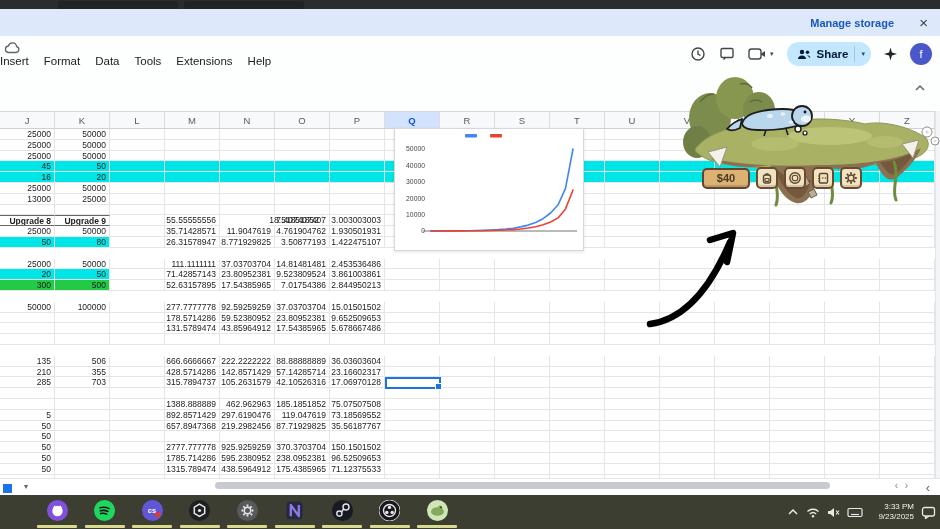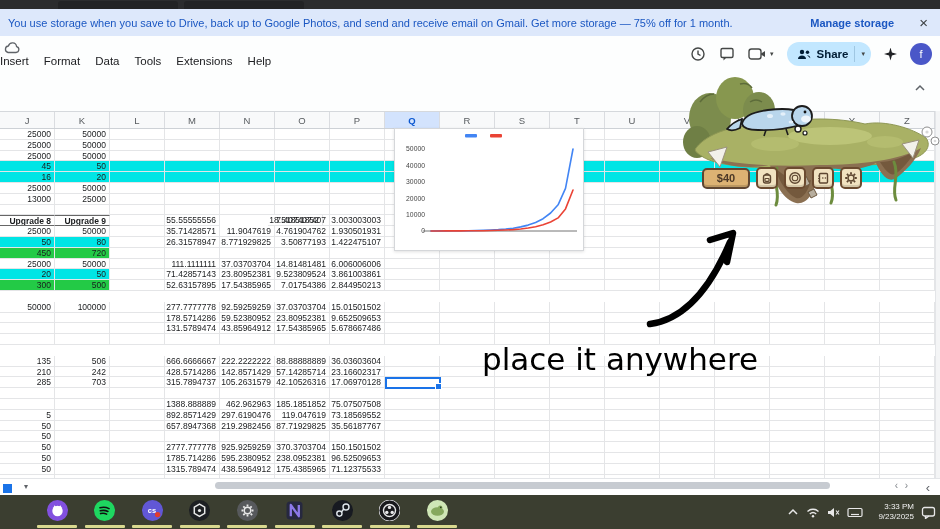--- a/index.html
+++ b/index.html
@@ -83,21 +83,20 @@
 <body>
 
 <div id="screen">
 
   <div id="topstrip">
     <div class="tab" style="left:58px;width:120px;"></div>
     <div class="tab" style="left:184px;width:120px;"></div>
   </div>
 
   <div id="banner">
-    <span class="txt">You use storage when you save to Drive, back up to Google Photos, and send and receive email on Gmail. Get more storage — 75% off for 1 month.</span>
     <span class="action">Manage storage</span>
     <span class="close">×</span>
   </div>
 
   <div id="chrome">
     <span id="cloud">
       <svg width="16" height="12" viewBox="0 0 16 12">
           <path d="M4 10.5h8a3 3 0 0 0 .6-5.9A4.2 4.2 0 0 0 4.4 4 3.3 3.3 0 0 0 4 10.5Z" fill="none" stroke="#5f6368" stroke-width="1.3"></path>
         </svg>
     </span>
@@ -495,47 +494,28 @@
         <span class="gcell" style="left: 440px;"></span>
         <span class="gcell" style="left: 495px;"></span>
         <span class="gcell" style="left: 550px;"></span>
         <span class="gcell" style="left: 605px;"></span>
         <span class="gcell" style="left: 660px;"></span>
         <span class="gcell" style="left: 715px;"></span>
         <span class="gcell" style="left: 770px;"></span>
         <span class="gcell" style="left: 825px;"></span>
         <span class="gcell" style="left: 880px;"></span>
       </div>
-      <div class="grow" style="top: 118.8px;">
-        <span class="gcell green" style="left: 0px;">450</span>
-        <span class="gcell green" style="left: 55px;">720</span>
-        <span class="gcell" style="left: 110px;"></span>
-        <span class="gcell" style="left: 165px;"></span>
-        <span class="gcell" style="left: 220px;"></span>
-        <span class="gcell" style="left: 275px;"></span>
-        <span class="gcell" style="left: 330px;"></span>
-        <span class="gcell" style="left: 385px;"></span>
-        <span class="gcell" style="left: 440px;"></span>
-        <span class="gcell" style="left: 495px;"></span>
-        <span class="gcell" style="left: 550px;"></span>
-        <span class="gcell" style="left: 605px;"></span>
-        <span class="gcell" style="left: 660px;"></span>
-        <span class="gcell" style="left: 715px;"></span>
-        <span class="gcell" style="left: 770px;"></span>
-        <span class="gcell" style="left: 825px;"></span>
-        <span class="gcell" style="left: 880px;"></span>
-      </div>
       <div class="grow" style="top: 129.6px;">
         <span class="gcell" style="left: 0px;">25000</span>
         <span class="gcell" style="left: 55px;">50000</span>
         <span class="gcell" style="left: 110px;"></span>
         <span class="gcell" style="left: 165px;">111.1111111</span>
         <span class="gcell" style="left: 220px;">37.03703704</span>
         <span class="gcell" style="left: 275px;">14.81481481</span>
-        <span class="gcell" style="left: 330px;">6.006006006</span>
+        <span class="gcell" style="left: 330px;">2.453536486</span>
         <span class="gcell" style="left: 385px;"></span>
         <span class="gcell" style="left: 440px;"></span>
         <span class="gcell" style="left: 495px;"></span>
         <span class="gcell" style="left: 550px;"></span>
         <span class="gcell" style="left: 605px;"></span>
         <span class="gcell" style="left: 660px;"></span>
         <span class="gcell" style="left: 715px;"></span>
         <span class="gcell" style="left: 770px;"></span>
         <span class="gcell" style="left: 825px;"></span>
         <span class="gcell" style="left: 880px;"></span>
@@ -668,21 +648,21 @@
         <span class="gcell" style="left: 550px;"></span>
         <span class="gcell" style="left: 605px;"></span>
         <span class="gcell" style="left: 660px;"></span>
         <span class="gcell" style="left: 715px;"></span>
         <span class="gcell" style="left: 770px;"></span>
         <span class="gcell" style="left: 825px;"></span>
         <span class="gcell" style="left: 880px;"></span>
       </div>
       <div class="grow" style="top: 237.6px;">
         <span class="gcell" style="left: 0px;">210</span>
-        <span class="gcell" style="left: 55px;">242</span>
+        <span class="gcell" style="left: 55px;">355</span>
         <span class="gcell" style="left: 110px;"></span>
         <span class="gcell" style="left: 165px;">428.5714286</span>
         <span class="gcell" style="left: 220px;">142.8571429</span>
         <span class="gcell" style="left: 275px;">57.14285714</span>
         <span class="gcell" style="left: 330px;">23.16602317</span>
         <span class="gcell" style="left: 385px;"></span>
         <span class="gcell" style="left: 440px;"></span>
         <span class="gcell" style="left: 495px;"></span>
         <span class="gcell" style="left: 550px;"></span>
         <span class="gcell" style="left: 605px;"></span>
@@ -897,21 +877,20 @@
         <text x="30" y="71.6" font-size="6.8" fill="#444" text-anchor="end" font-family="Liberation Sans,sans-serif">20000</text>
         <text x="30" y="55.2" font-size="6.8" fill="#444" text-anchor="end" font-family="Liberation Sans,sans-serif">30000</text>
         <text x="30" y="38.79999999999999" font-size="6.8" fill="#444" text-anchor="end" font-family="Liberation Sans,sans-serif">40000</text>
         <text x="30" y="22.4" font-size="6.8" fill="#444" text-anchor="end" font-family="Liberation Sans,sans-serif">50000</text>
         <line x1="28" y1="102" x2="182" y2="102" stroke="#757575" stroke-width="1"></line>
         <polyline points="36.0,102.0 43.5,101.9 50.9,101.9 58.4,101.8 65.9,101.8 73.4,101.7 80.8,101.5 88.3,101.3 95.8,101.0 103.3,100.6 110.7,100.0 118.2,99.2 125.7,97.9 133.2,96.1 140.6,93.5 148.1,89.7 155.6,84.0 163.1,75.8 170.5,59.4 178.0,20.0" fill="none" stroke="#4285f4" stroke-width="1.6" stroke-linejoin="round" stroke-linecap="round"></polyline>
         <polyline points="36.0,102.0 43.5,102.0 50.9,101.9 58.4,101.9 65.9,101.9 73.4,101.8 80.8,101.8 88.3,101.7 95.8,101.5 103.3,101.3 110.7,101.0 118.2,100.6 125.7,100.0 133.2,99.0 140.6,97.7 148.1,95.8 155.6,93.0 163.1,88.9 170.5,79.9 178.0,61.0" fill="none" stroke="#ea4335" stroke-width="1.6" stroke-linejoin="round" stroke-linecap="round"></polyline>
       </svg>
   </div>
 
-  <div id="annot">place it anywhere</div>
   <svg id="arrow" width="130" height="125" viewBox="0 0 130 125">
     <path d="M20 106 C50 102 78 76 100 24" fill="none" stroke="#000" stroke-width="6.5" stroke-linecap="round"></path>
     <path d="M80 22 L103 15 L97 44" fill="none" stroke="#000" stroke-width="6.5" stroke-linecap="round" stroke-linejoin="round"></path>
   </svg>
 
   <svg id="island" width="260" height="135" viewBox="0 0 260 135">
     <ellipse cx="30" cy="46" rx="21" ry="25" fill="#7c8c4d"></ellipse>
     <ellipse cx="55" cy="26" rx="19" ry="21" fill="#87974f"></ellipse>
     <ellipse cx="79" cy="38" rx="16" ry="18" fill="#7c8c4d"></ellipse>
     <ellipse cx="17" cy="70" rx="14" ry="16" fill="#6f7f45"></ellipse>

